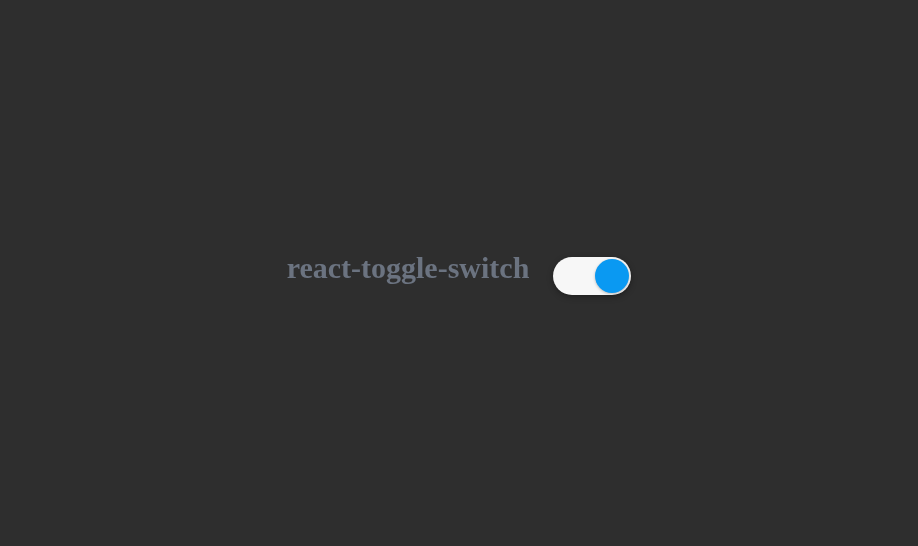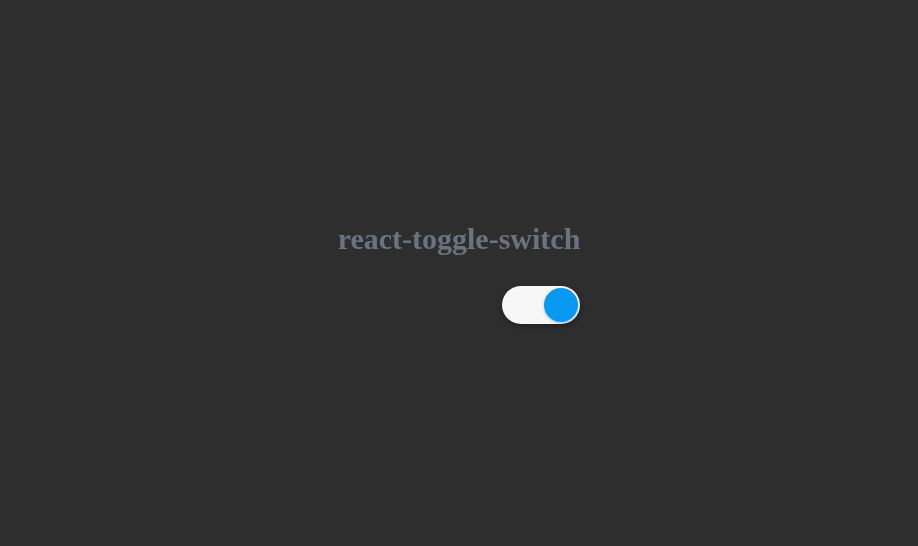--- a/index.html
+++ b/index.html
@@ -13,22 +13,22 @@
       background: #2e2e2e;
       font-family: Georgia, 'Times New Roman', serif;
       display: flex;
       flex-direction: column;
       align-items: center;
       justify-content: center;
       overflow: hidden;
     }
     .content {
       display: flex;
-      flex-direction: column;
-      align-items: flex-end;
+      flex-direction: row;
+      align-items: flex-start;
       gap: 24px;
     }
     .title {
       color: #6b7380;
       font-size: 30px;
       font-weight: bold;
       text-align: center;
     }
     .description {
       color: #6b7380;

